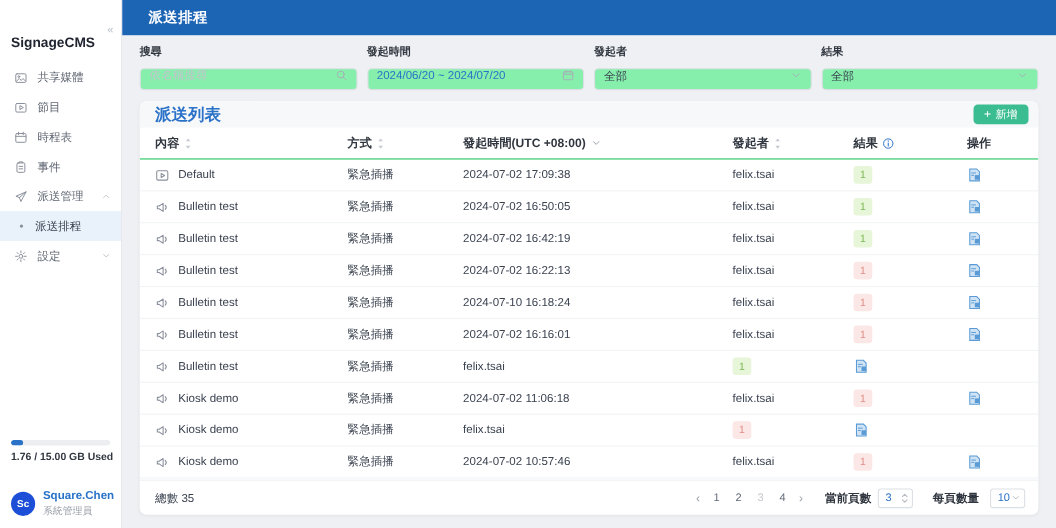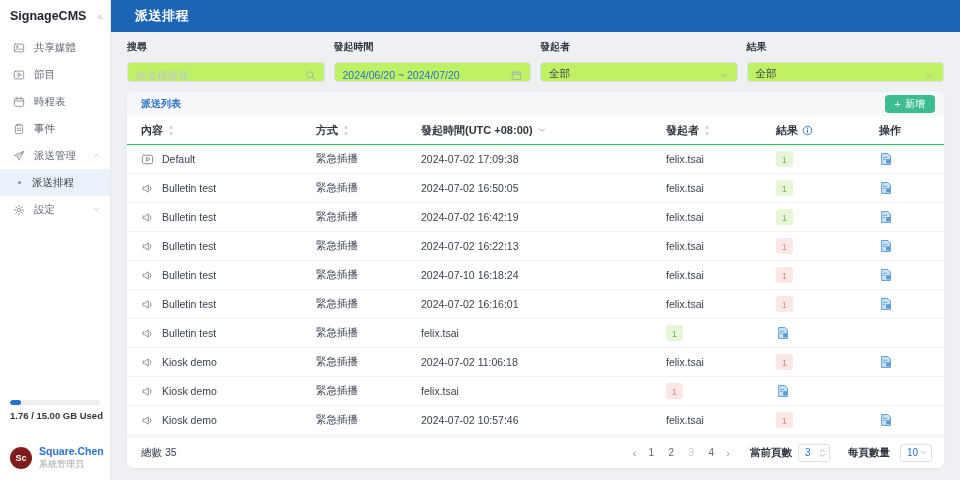--- a/index.html
+++ b/index.html
@@ -6,57 +6,57 @@
   html,body { width:960px; height:480px; }
   body {
     font-family:"Liberation Sans", sans-serif;
     background:#eef0f3; overflow:hidden; font-size:11px; color:#3a4250;
   }
   .app { display:flex; width:960px; height:480px; }
 
   
   .sidebar { width:111px; background:#fff; border-right:1px solid #e6e8ec; position:relative; flex-shrink:0; }
   .sb-head { display:flex; align-items:center; justify-content:space-between; padding:9px 7px 6px 10px; }
-  .sb-title { font-size:12.5px; font-weight:bold; color:#1f2430; }
+  .sb-title { font-size:12.5px; font-weight:bold; color:#1f2430;margin-top:23px; }
   .sb-collapse { color:#b9bec7; font-size:10px; cursor:pointer; }
   .sb-menu { margin-top:5px; }
   .sb-item { display:flex; align-items:center; height:27px; padding:0 9px 0 13px; color:#5f6672; font-size:10.5px; cursor:pointer; }
   .sb-item .ic { width:12px; height:12px; margin-right:9px; color:#8a909b; display:flex; flex-shrink:0; }
   .sb-item .ic svg, .chev svg { width:12px; height:12px; fill:none; stroke:currentColor; stroke-width:1.2; stroke-linecap:round; stroke-linejoin:round; }
   .chev svg { width:9px; height:9px; }
   .sb-item .lbl { flex:1; white-space:nowrap; }
   .sb-item .chev { color:#aeb3bc; display:flex; }
   .sb-item.active { background:#e9f1fa; color:#38404e; }
   .bullet { width:3px; height:3px; border-radius:50%; background:#8a909b; margin:0 11px 0 5px; flex-shrink:0; }
   .sb-bottom { position:absolute; left:0; right:0; bottom:9px; padding:0 10px; }
   .storage-bar { width:90px; height:5px; background:#eceef1; border-radius:3px; overflow:hidden; margin-bottom:5px; }
   .storage-fill { height:100%; background:#2a72c8; border-radius:3px; }
   .storage-label { font-size:9.5px; color:#30363f; font-weight:bold; white-space:nowrap; margin-bottom:24px; }
   .user { display:flex; align-items:center; gap:7px; cursor:pointer; }
-  .avatar { width:22px; height:22px; border-radius:50%; background:#7f1d1d; color:#fff; font-size:9px; font-weight:bold; display:flex; align-items:center; justify-content:center; flex-shrink:0; }
+  .avatar { width:22px; height:22px; border-radius:50%; background:#1d4ed8; color:#fff; font-size:9px; font-weight:bold; display:flex; align-items:center; justify-content:center; flex-shrink:0; }
   .user-name { color:#2a72c8; font-size:10.5px; font-weight:bold; }
   .user-role { color:#9aa0a9; font-size:9px; margin-top:1px; }
 
   
   .main { flex:1; display:flex; flex-direction:column; min-width:0; }
   .topbar { height:32px; background:#1c64b4; color:#fff; display:flex; align-items:center; padding-left:24px; font-size:13px; font-weight:bold; letter-spacing:.5px; flex-shrink:0; }
 
   .filters { display:flex; gap:9px; padding:8px 16px 10px; flex-shrink:0; }
   .fgroup { flex:1; min-width:0; }
   .flabel { font-size:10px; color:#30363f; font-weight:bold; margin-bottom:8px; }
-  .fctrl { height:20px; background:#bef264; border:1px solid #dcdfe4; border-radius:4px; display:flex; align-items:flex-end; padding:0 8px; font-size:10.5px; color:#3a4250; cursor:pointer; }
+  .fctrl { height:20px; background:#86efac; border:1px solid #dcdfe4; border-radius:4px; display:flex; align-items:flex-start; padding:0 8px; font-size:10.5px; color:#3a4250; cursor:pointer; }
   .fctrl .tail { margin-left:auto; color:#a8adb6; display:flex; }
   .fctrl .tail svg { width:11px; height:11px; fill:none; stroke:currentColor; stroke-width:1.3; stroke-linecap:round; stroke-linejoin:round; }
   .fin { border:none; outline:none; background:transparent; flex:1; font-family:inherit; font-size:10.5px; color:#3a4250; min-width:0; }
   .fin::placeholder { color:#c0c4cc; }
   .val-blue { color:#2a72c8; }
 
   .card { margin:0 16px 12px; background:#fff; border-radius:6px; box-shadow:0 1px 3px rgba(0,0,0,.05); flex:1; display:flex; flex-direction:column; overflow:hidden; }
   .card-head { height:24px; background:#f7f8fa; display:flex; align-items:center; padding:0 9px 0 14px; flex-shrink:0; }
-  .card-title { color:#2a72c8; font-size:10px; font-weight:bold; }
+  .card-title { color:#2a72c8; font-size:15px; font-weight:bold; }
   .btn-add { margin-left:auto; height:18px; background:#3cbd91; color:#fff; border:none; border-radius:4px; font-size:10px; display:flex; align-items:center; gap:4px; padding:0 10px; cursor:pointer; font-family:inherit; }
   .btn-add .plus { font-size:11px; line-height:1; }
 
   .trow { display:grid; grid-template-columns:175px 105px 245px 110px 103px 1fr; align-items:center; padding-left:14px; }
   .thead-row { height:29px; border-bottom:1px solid #22c55e; color:#30363f; font-size:11px; font-weight:bold; flex-shrink:0; }
   .th { display:flex; align-items:center; gap:4px; }
   .th svg { flex-shrink:0; }
   .tbody { flex-shrink:0; }
   .tbody .trow { height:29px; border-bottom:1px solid #f2f3f6; font-size:10.5px; color:#3a4250; }
   .cell-content { display:flex; align-items:center; gap:8px; }

